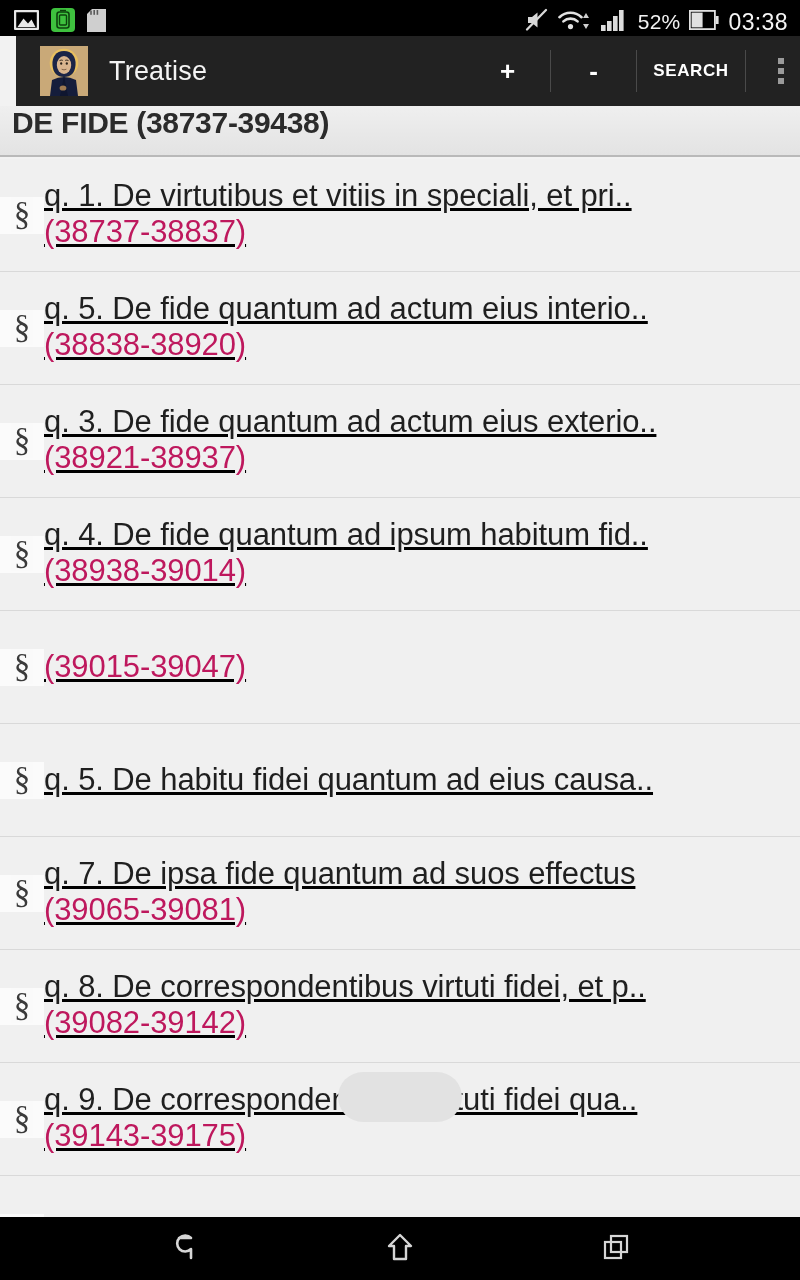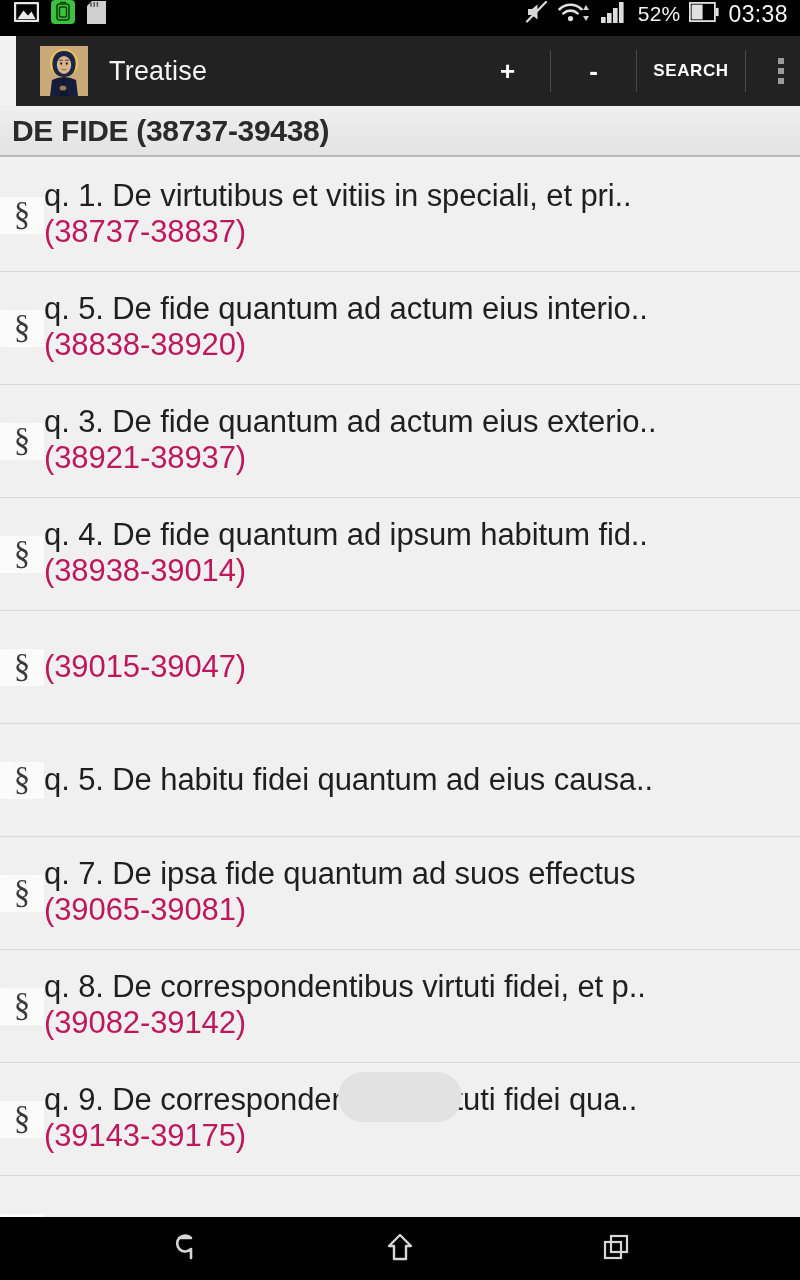--- a/index.html
+++ b/index.html
@@ -21,21 +21,21 @@
   }
 
   
   #status-bar {
     position: absolute;
     top: 0; left: 0;
     width: 800px;
     height: 36px;
     background: #000000;
     display: flex;
-    align-items: flex-start;
+    align-items: flex-end;
     box-sizing: border-box;
     padding: 0 12px 0 14px;
   }
   .sb-left {
     display: flex;
     align-items: center;
     gap: 12px;
     flex: 1;
   }
   .sb-right {
@@ -127,21 +127,20 @@
   
   #section-header {
     position: absolute;
     top: 106px; left: 0;
     width: 800px;
     height: 51px;
     box-sizing: border-box;
     background: linear-gradient(#efefef, #e3e3e3);
     border-bottom: 2px solid #b9b9b9;
     display: flex;
-    align-items: center;
   }
   #section-header-title {
     font-size: 30px;
     font-weight: bold;
     color: #2b2b2b;
     padding-left: 12px;
     letter-spacing: -0.3px;
     white-space: nowrap;
   }
 
@@ -177,20 +176,21 @@
   }
   .mark-box {
     display: inline-block;
     background: #fafafa;
     padding: 1px 3px;
   }
   .row-body {
     flex: 1 1 auto;
     min-width: 0;
     padding-right: 4px;
+    text-decoration: underline;
   }
   .row-title {
     font-size: 31px;
     color: #1f1f1f;
     line-height: 1.08;
     white-space: nowrap;
     overflow: hidden;
     letter-spacing: -0.1px;
   }
   .row-range {

